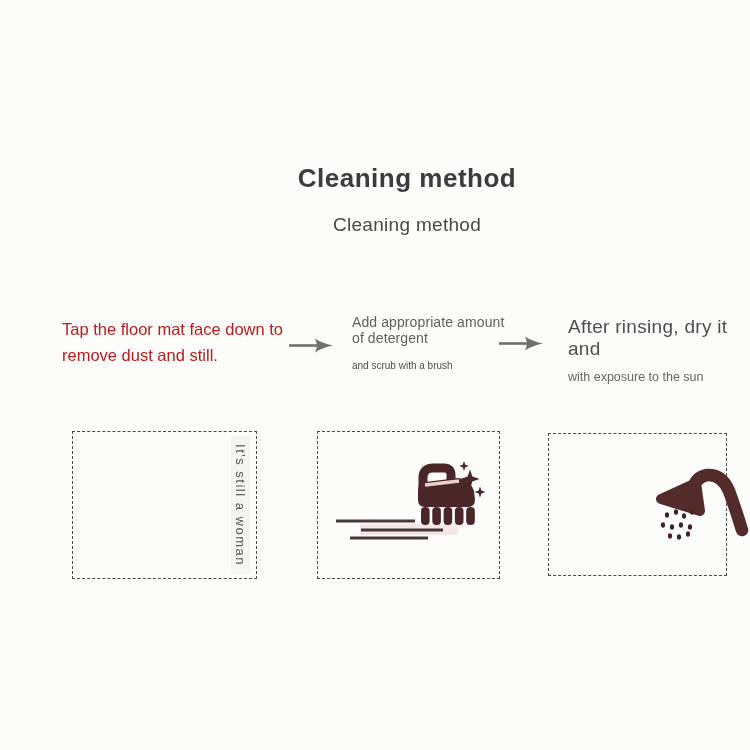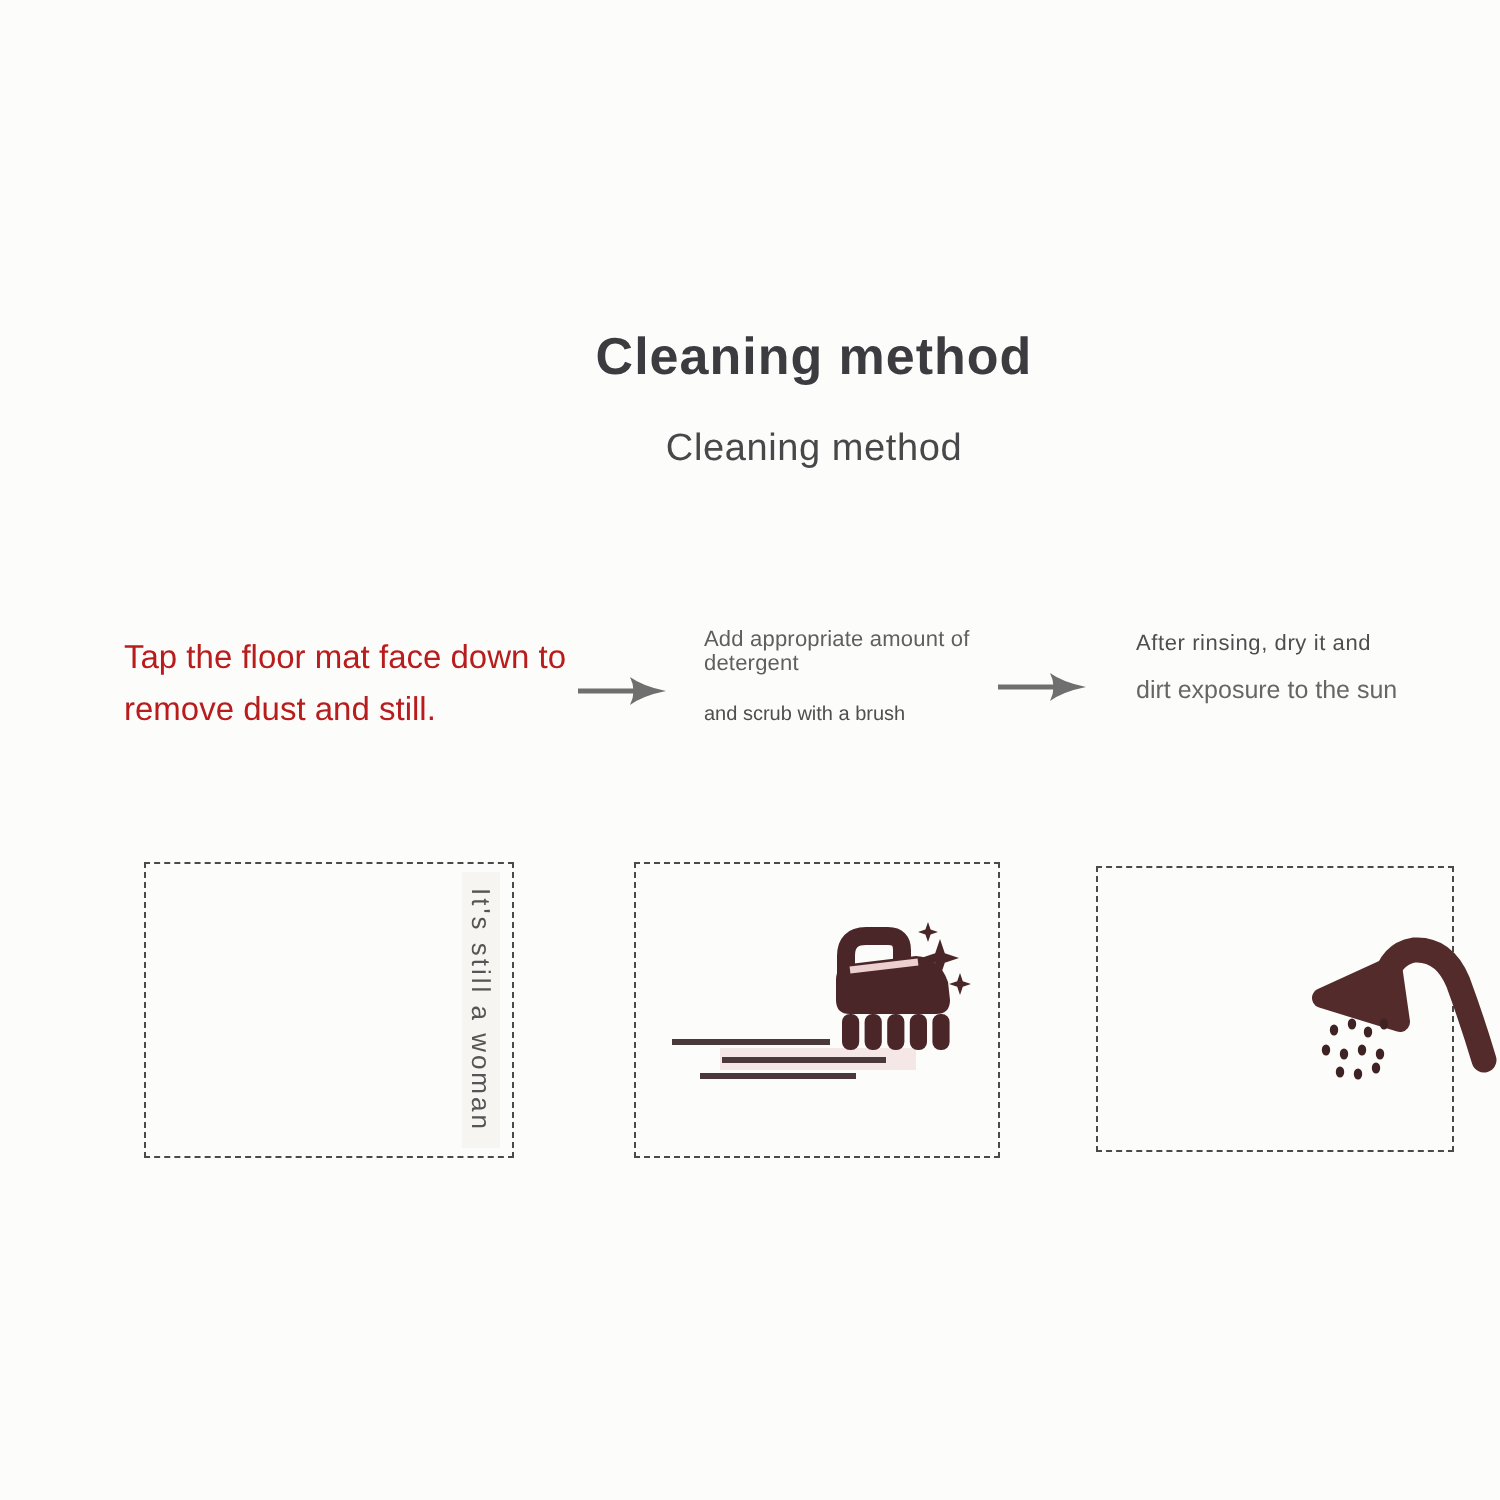--- a/index.html
+++ b/index.html
@@ -20,24 +20,24 @@
   .subtitle{
     position:absolute;top:214px;left:0;width:750px;
     text-align:center;font-size:19px;font-weight:500;
     color:#48484a;letter-spacing:.3px;margin:0;
   }
   .step{position:absolute;margin:0;}
   .step p{margin:0;}
   .step1{left:30px;top:316px;width:250px;}
   .step1 p{font-size:16.5px;line-height:26px;color:#b91c1c;}
   .step2{left:320px;top:314px;width:160px;}
-  .step2 .small{font-size:11px;color:#5f5f5f;margin-bottom:14px;letter-spacing:.1px;}
+  .step2 .small{font-size:14px;color:#5f5f5f;margin-bottom:14px;letter-spacing:.1px;}
   .step2 .med{font-size:10px;color:#4f4f4f;}
   .step3{left:536px;top:316px;width:170px;}
-  .step3 .l1{font-size:11px;color:#4e4e50;margin-bottom:10px;letter-spacing:.3px;}
+  .step3 .l1{font-size:19px;color:#4e4e50;margin-bottom:10px;letter-spacing:.3px;}
   .step3 .l2{font-size:12.5px;color:#666;}
   .arrow{position:absolute;width:46px;height:18px;}
   .arrow1{left:256px;top:336px;}
   .arrow2{left:466px;top:334px;}
   .panel{
     position:absolute;top:431px;height:146px;
     border:1px dashed #4a4a4a;background:transparent;
   }
   .panel1{left:40px;width:183px;}
   .panel2{left:285px;width:181px;}
@@ -76,21 +76,21 @@
     <p class="med">and scrub with a brush</p>
   </div>
 
   <svg class="arrow arrow2" viewBox="0 0 46 18">
     <line x1="1" y1="9.5" x2="29" y2="9.5" stroke="#6f6f6f" stroke-width="2.6"></line>
     <path d="M27,2.5 Q33.5,7.2 45,9.5 Q33.5,11.8 27,16.5 Q30.5,9.5 27,2.5 Z" fill="#6f6f6f"></path>
   </svg>
 
   <div class="step step3">
     <p class="l1">After rinsing, dry it and</p>
-    <p class="l2">dirt exposure to the sun</p>
+    <p class="l2">with exposure to the sun</p>
   </div>
 
   <div class="panel panel1">
     <span class="watermark">It's still a woman</span>
   </div>
 
   <div class="panel panel2">
     <svg class="brush-svg" viewBox="0 0 172 110">
 
       <rect x="36" y="68" width="98" height="11" fill="#f4e7e6"></rect>

